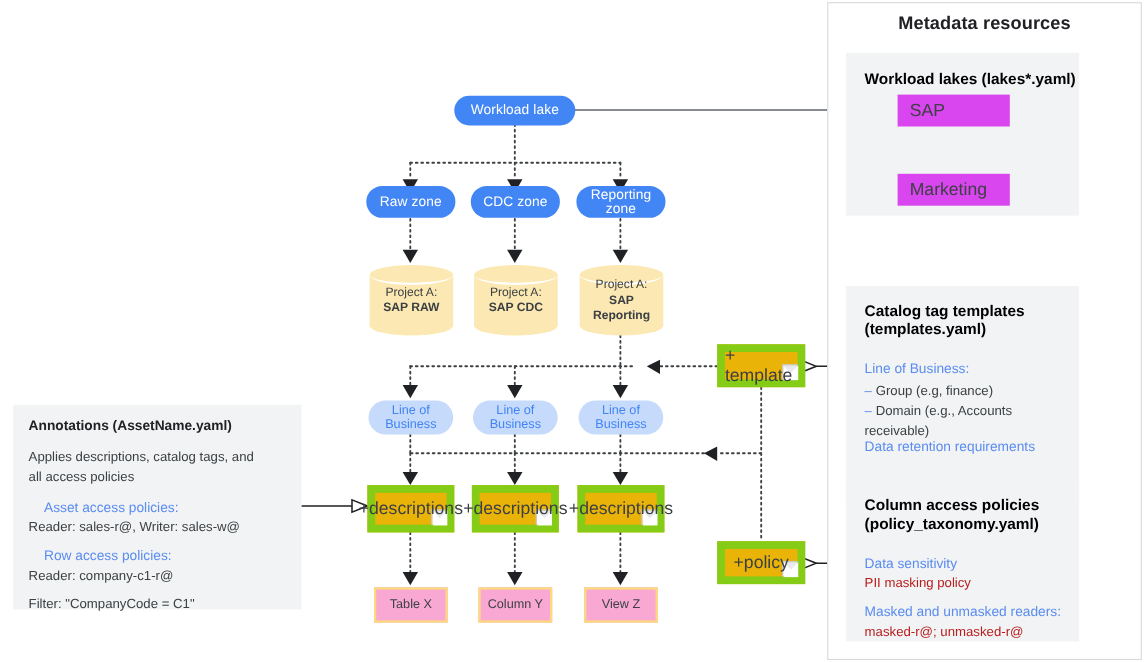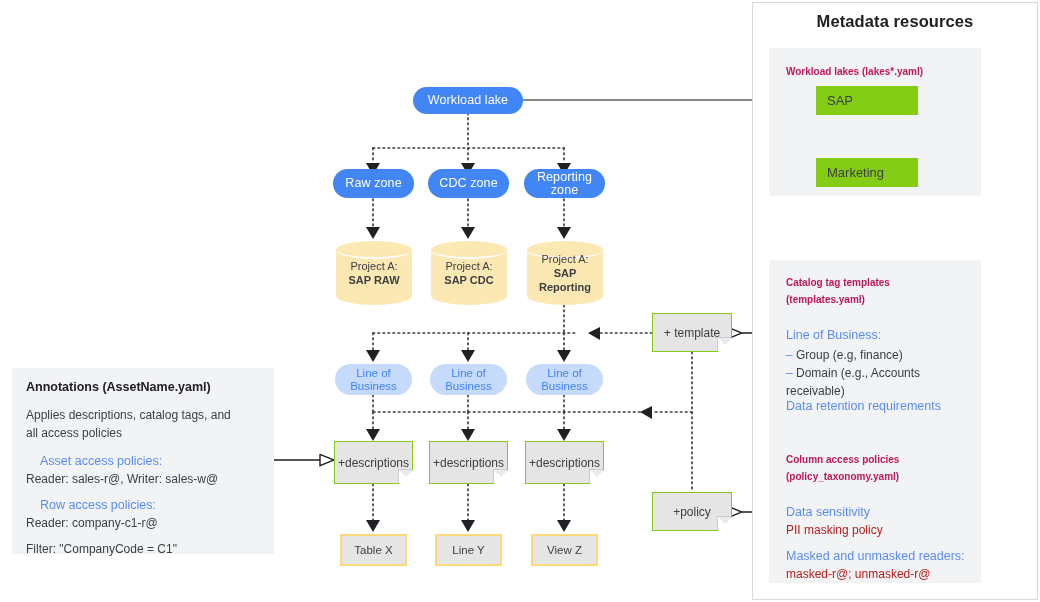--- a/index.html
+++ b/index.html
@@ -94,26 +94,26 @@
   .cyl .cyl-label {
     position: relative;
     z-index: 3;
     width: 100%;
   }
   .cyl .cyl-label .sub { display: block; }
   .cyl .cyl-label .strong { display: block; font-weight: bold; }
 
   
   .note {
-    background: #e5e5e5;
-    border: 1px solid #84cc16;
+    background: #eab308;
+    border: 7px solid #84cc16;
     display: flex;
     align-items: center;
     justify-content: center;
-    font-size: 12px;
+    font-size: 16px;
     color: #3c4043;
     box-sizing: border-box;
   }
   .note::after {
     content: "";
     position: absolute;
     right: -1px;
     bottom: -1px;
     width: 13px;
     height: 13px;
@@ -130,21 +130,21 @@
     width: 14px; height: 14px;
     background: linear-gradient(45deg, #ffffff 0%, #ffffff 50%, #e8eaed 50%, #e8eaed 100%);
     border-left: 1px solid #c9ccd1;
     border-top: 1px solid #c9ccd1;
     box-sizing: border-box;
   }
   .note .txt { position: relative; z-index: 2; }
 
   
   .tablebox {
-    background: #e5e5e5;
+    background: #f9a8d4;
     border: 2px solid #fcd97b;
     display: flex;
     align-items: center;
     justify-content: center;
     font-size: 11.5px;
     color: #3c4043;
     box-sizing: border-box;
   }
 
   
@@ -168,23 +168,23 @@
     font-weight: bold;
     color: #202124;
     letter-spacing: .1px;
   }
   .gray-card {
     position: absolute;
     background: #f1f3f4;
     box-sizing: border-box;
   }
   .card-head {
-    font-size: 10px;
+    font-size: 14px;
     font-weight: bold;
-    color: #be185d;
+    color: #000000;
     line-height: 17px;
   }
   .card-blue {
     font-size: 12.5px;
     color: #5b8cf0;
     line-height: 18px;
   }
   .card-body {
     font-size: 12px;
     color: #b91c1c;
@@ -192,24 +192,24 @@
   }
   .card-bullet {
     font-size: 12px;
     color: #3c4043;
     line-height: 18px;
   }
   .card-bullet .dash { color: #5b8cf0; }
 
   .white-item {
     position: absolute;
-    background: #84cc16;
-    display: flex;
-    align-items: center;
-    font-size: 13px;
+    background: #d946ef;
+    display: flex;
+    align-items: center;
+    font-size: 16px;
     color: #3c4043;
     padding-left: 11px;
     box-sizing: border-box;
   }
 
   
   .left-card {
     position: absolute;
     left: 12px;
     top: 368px;
@@ -433,21 +433,21 @@
 
   <div class="node note" style="left:652px; top:492px; width:80px; height:39px;">
     <span class="txt">+policy</span>
     <span class="fold"></span>
   </div>
 
   <div class="node tablebox" style="left:340px; top:534px; width:67px; height:32px;">
     <span>Table X</span>
   </div>
   <div class="node tablebox" style="left:435px; top:534px; width:67px; height:32px;">
-    <span>Line Y</span>
+    <span>Column Y</span>
   </div>
   <div class="node tablebox" style="left:531px; top:534px; width:67px; height:32px;">
     <span>View Z</span>
   </div>
 
   <div class="left-card">
     <div class="lc-head">Annotations (AssetName.yaml)</div>
     <div class="lc-text" style="top:38px;">Applies descriptions, catalog tags, and</div>
     <div class="lc-text" style="top:56px;">all access policies</div>
     <div class="lc-blue" style="top:84px;">Asset access policies:</div>

